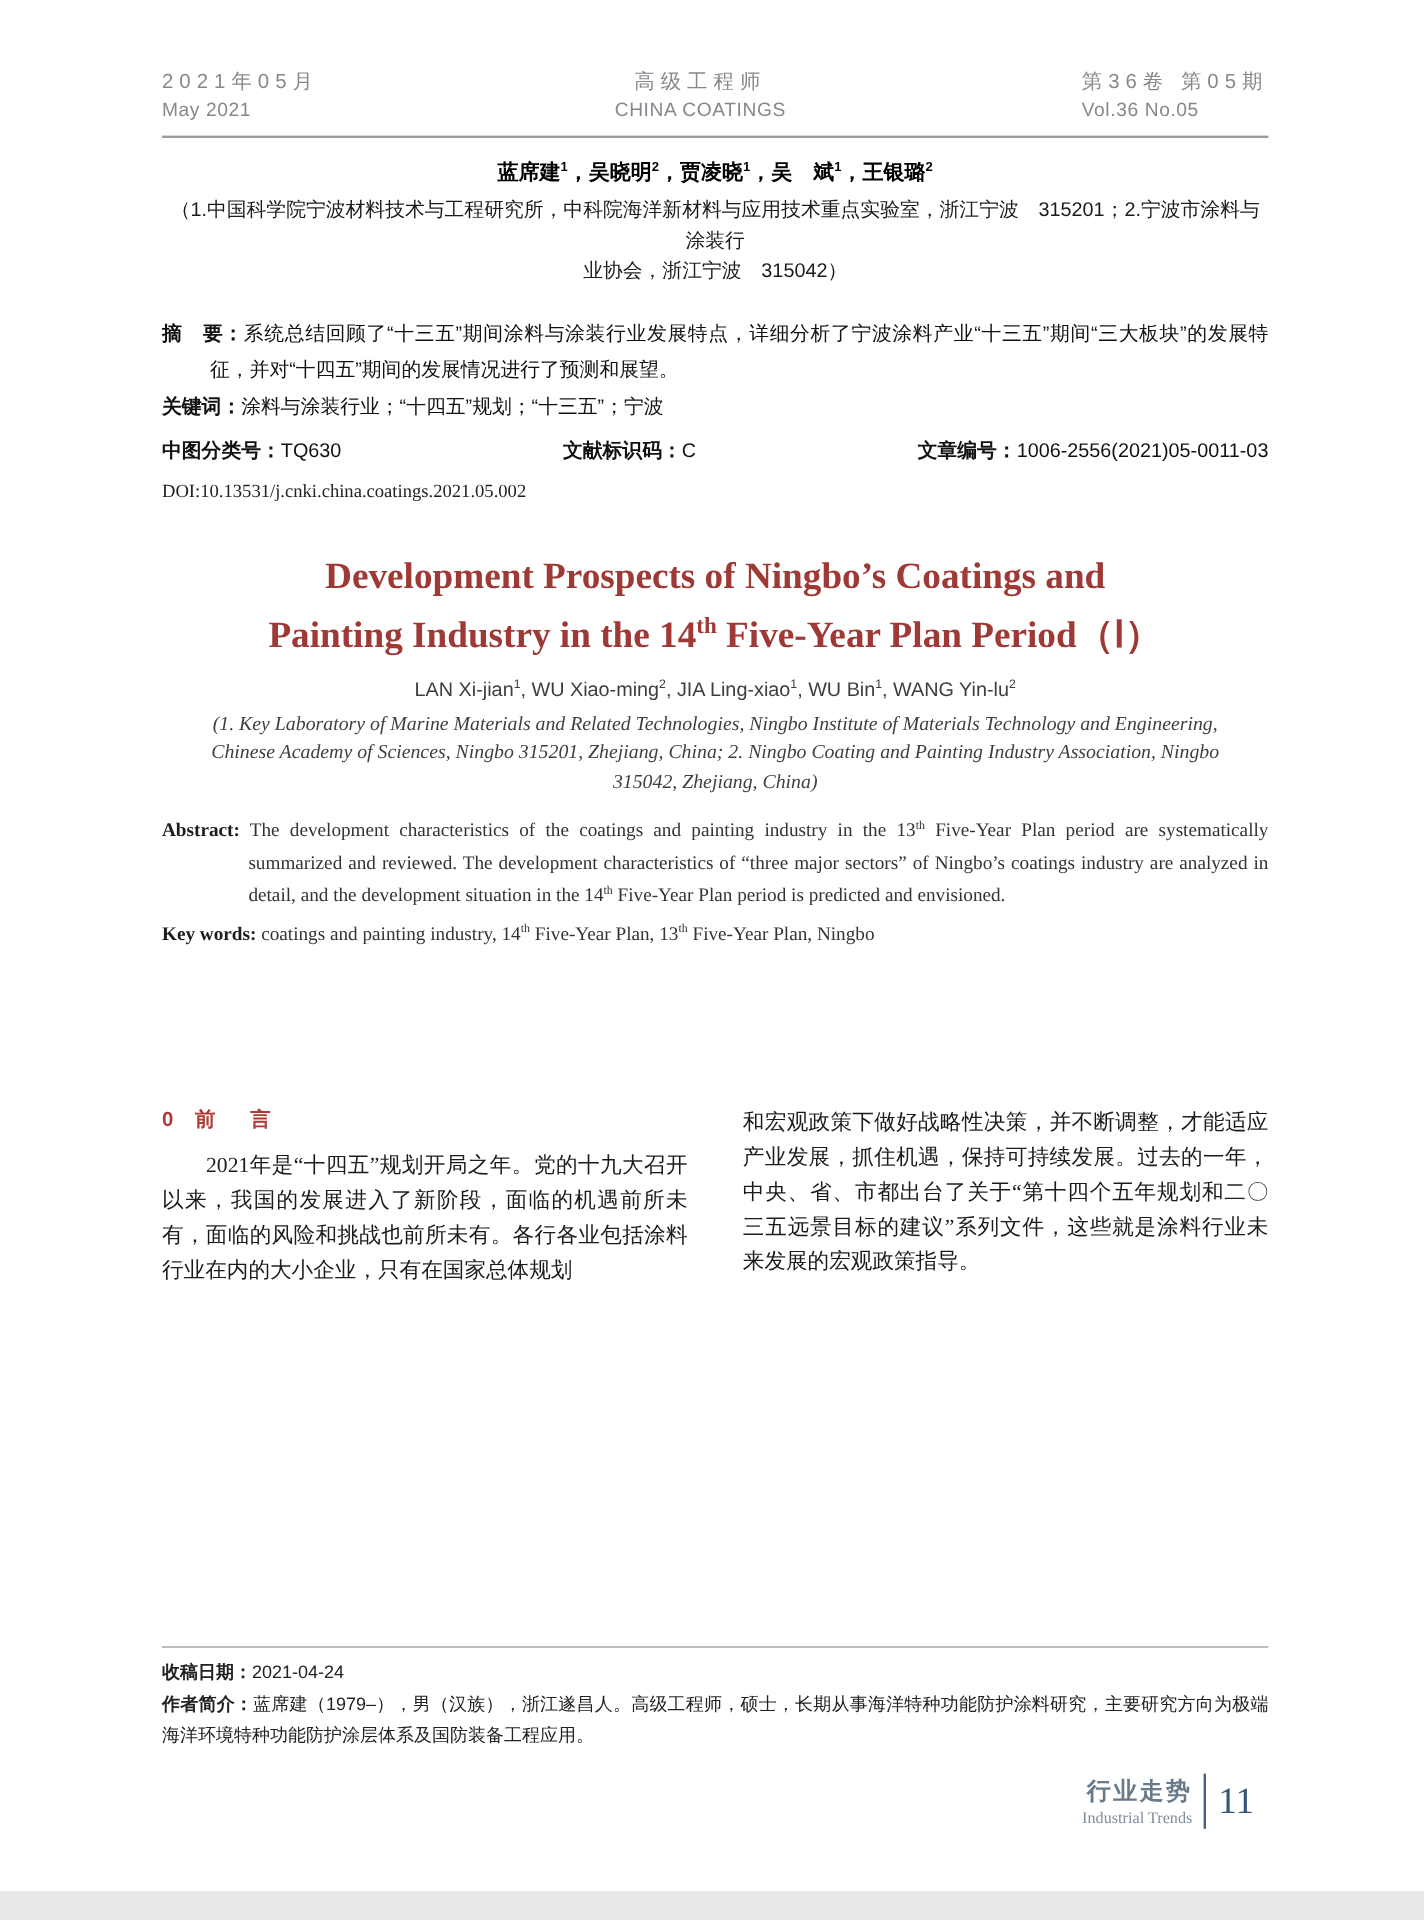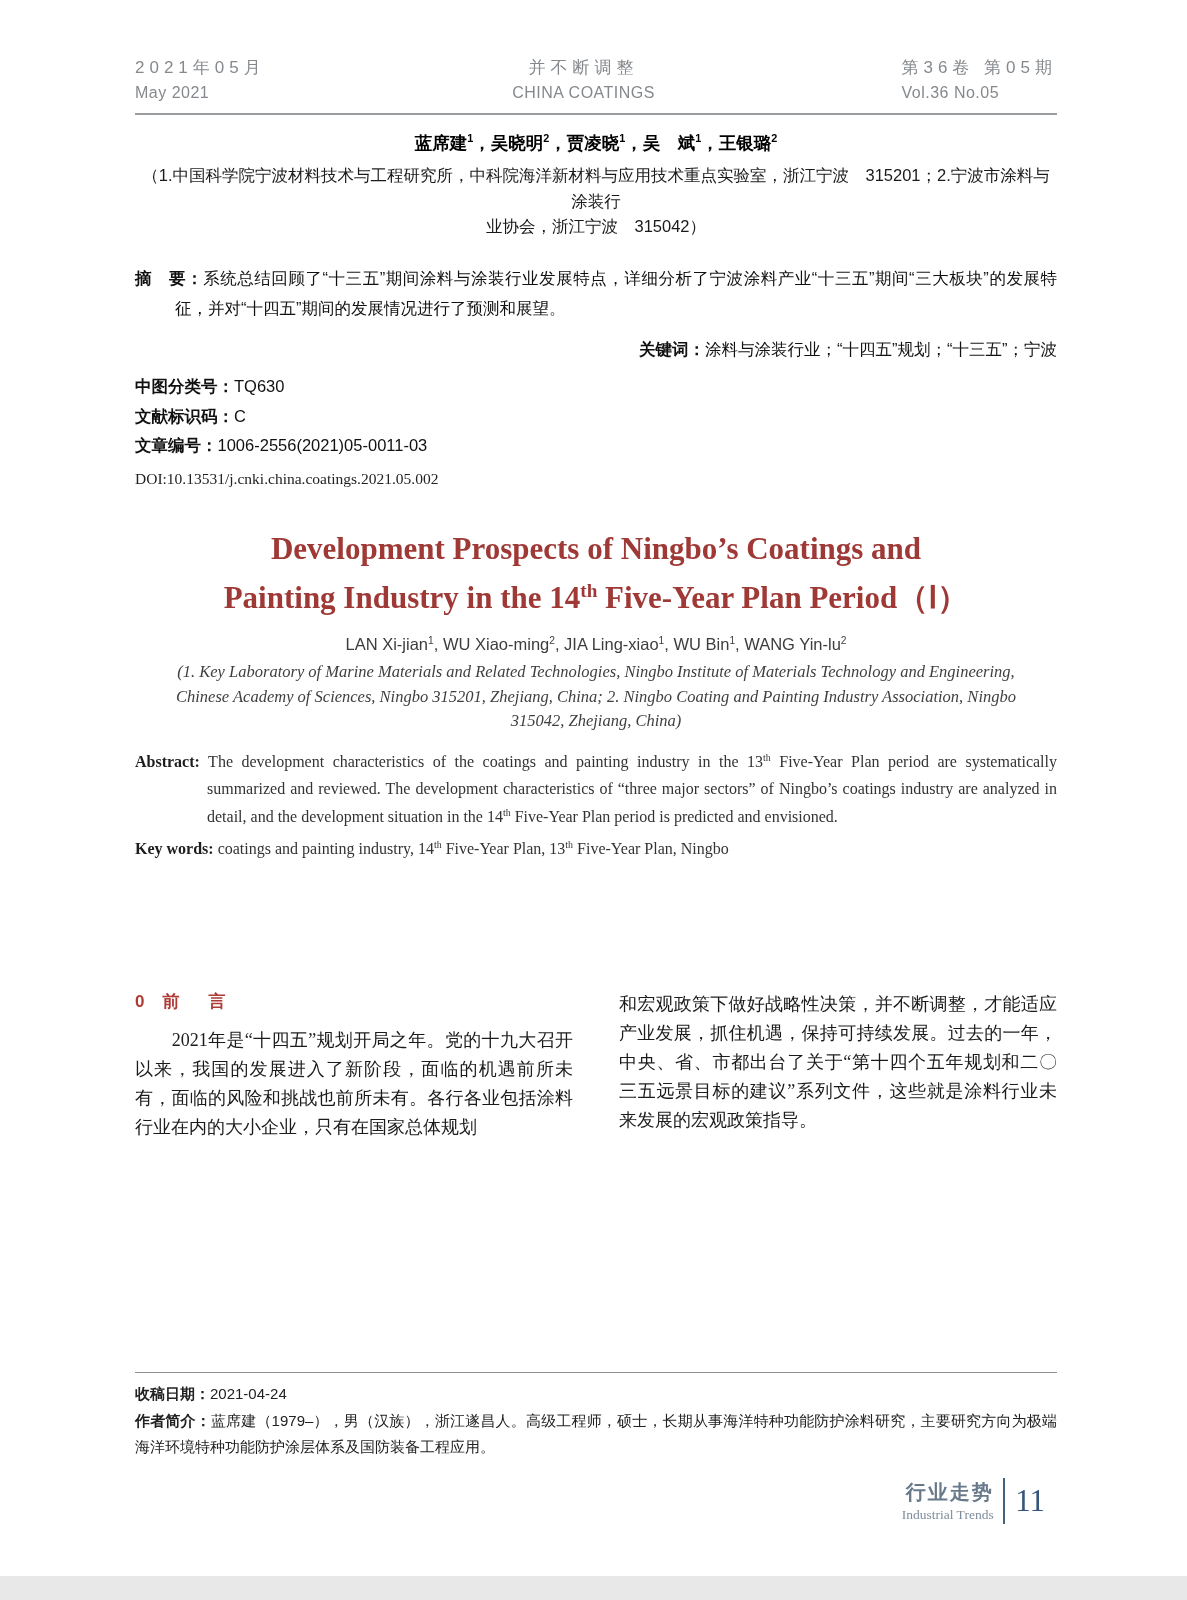--- a/index.html
+++ b/index.html
@@ -52,27 +52,26 @@
     line-height:1.55;
     color:#1a1a1a;
   }
 
   sup { font-size:62%; vertical-align:super; line-height:0; }
 
   
   .cn-meta { margin-top:24px; font-size:16.5px; color:#111; }
   .hang-cn { padding-left:40px; text-indent:-40px; line-height:1.8; text-align:justify; }
   .hang-cn .lbl { font-weight:bold; }
-  .kw-line { margin-top:12px; line-height:1.8;text-align:right; }
+  .kw-line { margin-top:2px; line-height:1.8; }
   .kw-line .lbl { font-weight:bold; }
   .clc-row {
     margin-top:7px;
     display:flex; justify-content:space-between;
     line-height:1.8;
-    flex-direction:column;
   }
   .clc-row .lbl { font-weight:bold; }
   .doi-line {
     margin-top:9px;
     font-family:"Liberation Serif", serif;
     font-size:15.5px;
     color:#222;
   }
 
   
@@ -175,21 +174,21 @@
 
 <div class="page">
   <div class="content">
 
     <div class="jheader">
       <div class="col-l">
         <div class="cn">2021年05月</div>
         <div class="en">May 2021</div>
       </div>
       <div class="col-c">
-        <div class="cn">并不断调整</div>
+        <div class="cn">高级工程师</div>
         <div class="en">CHINA COATINGS</div>
       </div>
       <div class="col-r">
         <div class="cn">第36卷 第05期</div>
         <div class="en">Vol.36  No.05</div>
       </div>
     </div>
 
 
     <div class="cn-authors">蓝席建<sup>1</sup>，吴晓明<sup>2</sup>，贾凌晓<sup>1</sup>，吴　斌<sup>1</sup>，王银璐<sup>2</sup></div>

